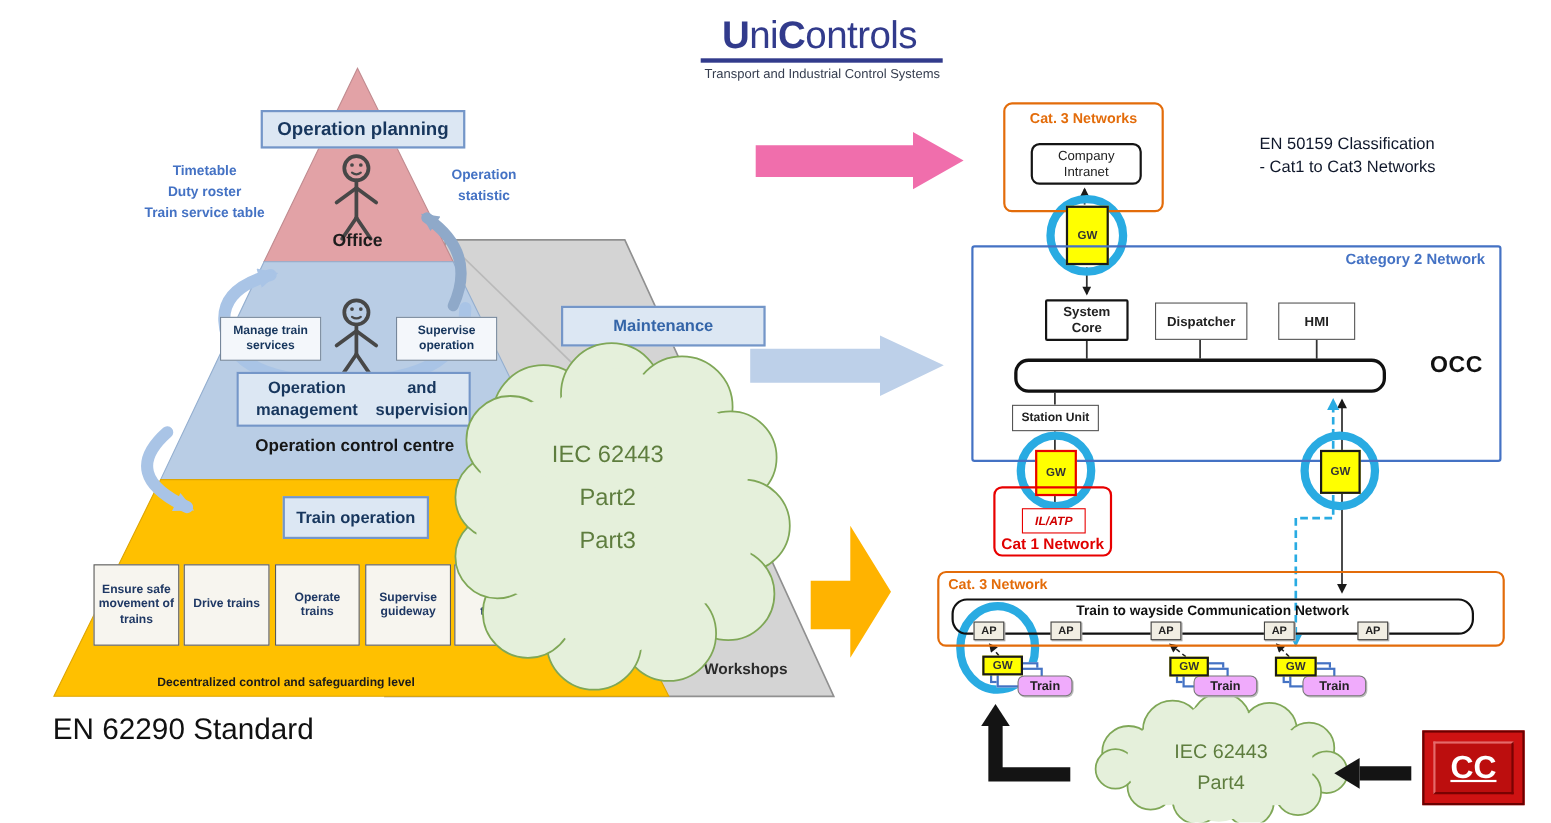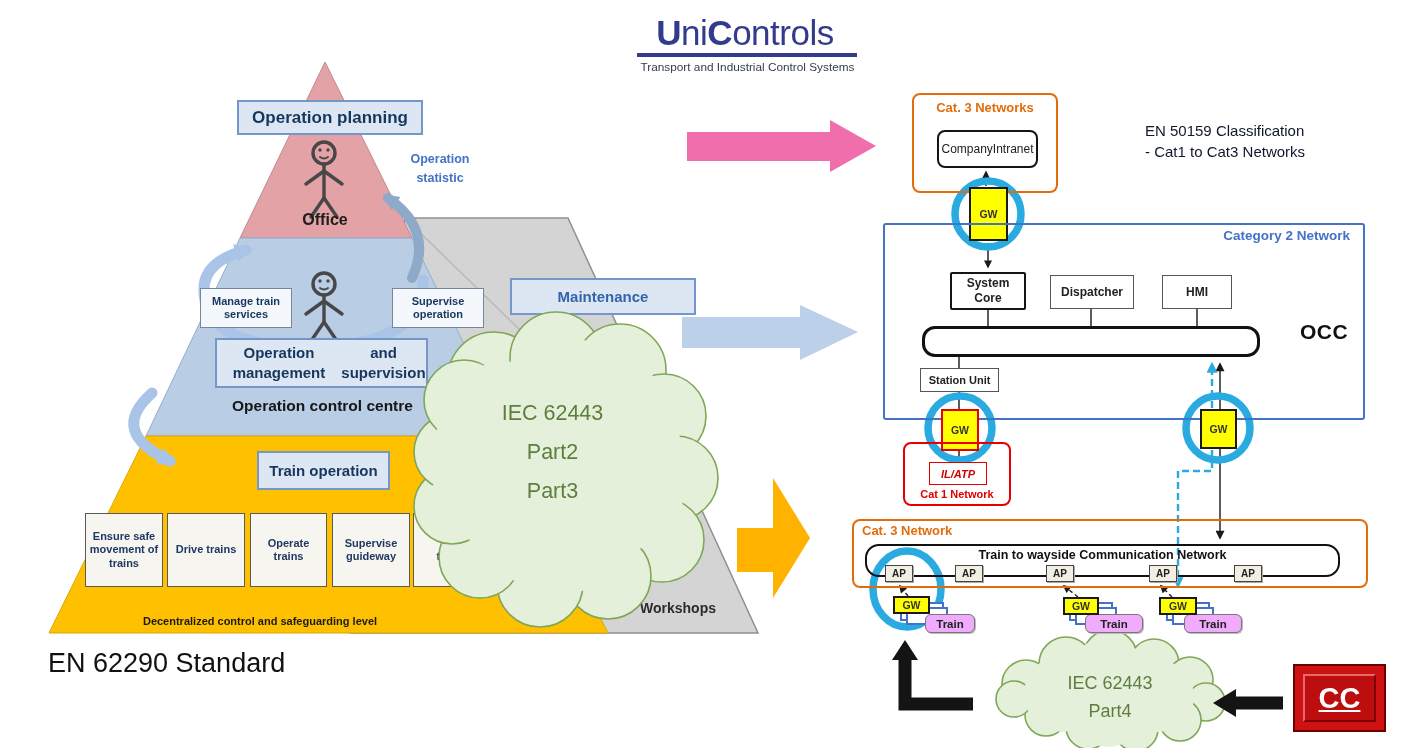--- a/index.html
+++ b/index.html
@@ -87,34 +87,39 @@
       <path d="M324,322 L311,341"></path>
         <path d="M324,322 L337,341"></path>
     </g>
   </svg>
 
   <div class="layer z2">
     <div class="abs ctr bluebox" style="left:237px;top:100px;width:186px;height:35px;font-size:17px;">
       <span>Operation planning</span>
     </div>
 
+    <div class="abs bluelabel" style="left:112px;top:146px;width:148px;font-size:12.5px;line-height:19px;text-align:center;">
+      <div>Timetable</div>
+      <div>Duty roster</div>
+      <div>Train service table</div>
+    </div>
 
     <div class="abs bluelabel" style="left:398px;top:150px;width:84px;font-size:12.5px;line-height:19px;text-align:center;">
       <div>Operation</div>
       <div>statistic</div>
     </div>
 
     <div class="abs ctr" style="left:295px;top:211px;width:60px;height:18px;font-size:16px;font-weight:600;color:#1d1d1d;">
       <span>Office</span>
     </div>
 
     <div class="abs ctr whitebox" style="left:200px;top:288px;width:92px;height:40px;">
       <span>Manage train services</span>
     </div>
-    <div class="abs ctr whitebox" style="left:360px;top:288px;width:92px;height:40px;margin-left:32px;">
+    <div class="abs ctr whitebox" style="left:360px;top:288px;width:92px;height:40px;">
       <span>Supervise operation</span>
     </div>
 
     <div class="abs ctr bluebox" style="left:215px;top:338px;width:213px;height:50px;font-size:15px;line-height:20px;flex-direction:row;">
       <span>Operation management</span>
       <span>and supervision</span>
     </div>
 
     <div class="abs ctr" style="left:230px;top:397px;width:185px;height:18px;font-size:15.5px;font-weight:600;color:#161616;">
       <span>Operation control centre</span>
@@ -275,21 +280,21 @@
 
     <div class="abs" style="left:1145px;top:120px;width:220px;font-size:15px;line-height:21px;color:#0f172a;">
       <div>EN 50159 Classification</div>
       <div>- Cat1 to Cat3 Networks</div>
     </div>
 
     <div class="abs catbox" style="left:912px;top:93px;width:146px;height:100px;border:2.5px solid #E36C0A;border-radius:8px;"></div>
     <div class="abs ctr orangetitle" style="left:912px;top:99px;width:146px;height:16px;">
       <span>Cat. 3 Networks</span>
     </div>
-    <div class="abs ctr thickbox" style="left:937px;top:130px;width:101px;height:38px;font-size:12px;line-height:15px;flex-direction:row;">
+    <div class="abs ctr thickbox" style="left:937px;top:130px;width:101px;height:38px;font-size:12px;line-height:15px;flex-direction:column;">
       <span>Company</span>
       <span>Intranet</span>
     </div>
 
     <div class="abs ctr gwbox" style="left:969px;top:187px;width:39px;height:54px;">
       <span>GW</span>
     </div>
 
     <div class="abs catbox" style="left:883px;top:223px;width:482px;height:197px;border:2px solid #4472C4;border-radius:3px;"></div>
     <div class="abs bluelabel" style="left:1140px;top:228px;width:210px;font-size:13.5px;text-align:right;">
@@ -313,21 +318,21 @@
       <span>Station Unit</span>
     </div>
 
     <div class="abs ctr gwbox red" style="left:941px;top:409px;width:38px;height:42px;">
       <span>GW</span>
     </div>
     <div class="abs catbox" style="left:903px;top:442px;width:108px;height:64px;border:2.5px solid #E80000;border-radius:8px;"></div>
     <div class="abs ctr" style="left:929px;top:462px;width:58px;height:23px;border:1.3px solid #E80000;background:#fff;font-size:11px;font-style:italic;font-weight:600;color:#D00000;">
       <span>IL/ATP</span>
     </div>
-    <div class="abs ctr" style="left:903px;top:485px;width:108px;height:18px;font-size:11px;font-weight:bold;color:#E00000;">
+    <div class="abs ctr" style="left:903px;top:485px;width:108px;height:18px;font-size:14px;font-weight:bold;color:#E00000;">
       <span>Cat 1 Network</span>
     </div>
 
     <div class="abs ctr gwbox" style="left:1200px;top:409px;width:37px;height:40px;">
       <span>GW</span>
     </div>
 
     <div class="abs catbox" style="left:852px;top:519px;width:516px;height:69px;border:2.5px solid #E36C0A;border-radius:8px;"></div>
     <div class="abs orangetitle" style="left:862px;top:523px;width:150px;">
       <span>Cat. 3 Network</span>

